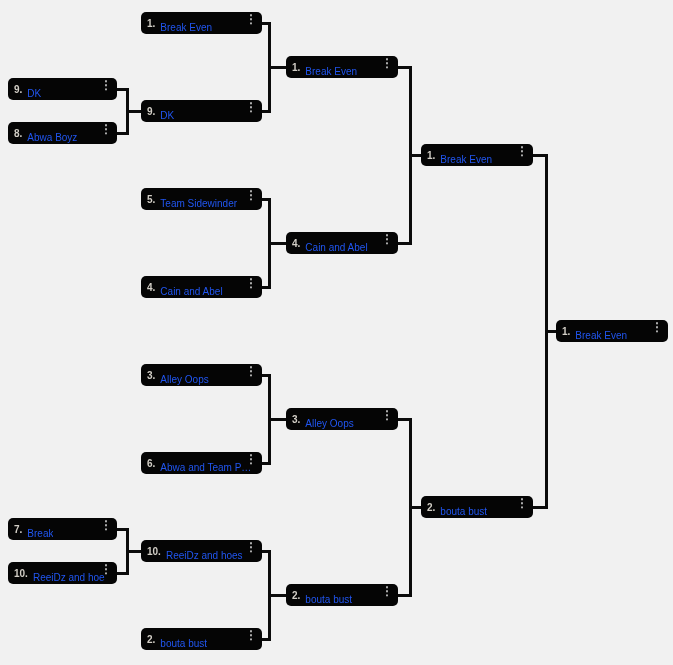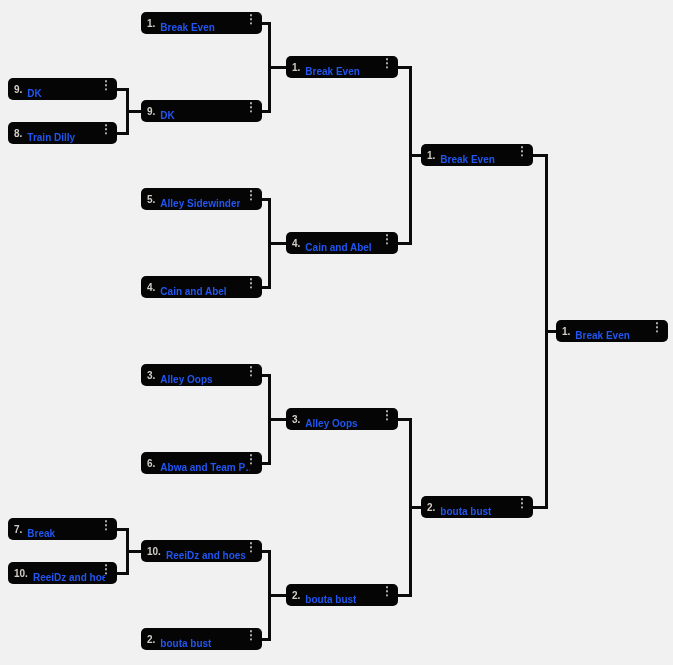--- a/index.html
+++ b/index.html
@@ -29,21 +29,21 @@
     color: var(--seed-color, #d2cec6);
     font-size: 10px;
     font-weight: 700;
     margin-right: 5px;
     flex: 0 0 auto;
     white-space: nowrap;
   }
   .team {
     color: var(--team-color, #2156f0);
     font-size: 10px;
-    font-weight: 700;
+    font-weight: 400;
     white-space: nowrap;
     overflow: hidden;
     flex: 0 1 auto;
     margin-top: 8px;
   }
   .menu {
     position: absolute;
     top: 1px;
     right: 5px;
     color: var(--menu-color, #c4c4c4);
@@ -98,21 +98,21 @@
     <div class="connector" style="left: 532px; top: 506px; width: 16px; height: 3px;"></div>
     <div class="connector" style="left: 545px; top: 154px; width: 3px; height: 355px;"></div>
     <div class="connector" style="left: 545px; top: 330px; width: 12px; height: 3px;"></div>
     <div class="match-box" style="left: 8px; top: 78px; width: 109px;">
       <span class="seed">9.</span>
       <span class="team">DK</span>
       <span class="menu">⋮</span>
     </div>
     <div class="match-box" style="left: 8px; top: 122px; width: 109px;">
       <span class="seed">8.</span>
-      <span class="team">Train Dilly</span>
+      <span class="team">Abwa Boyz</span>
       <span class="menu">⋮</span>
     </div>
     <div class="match-box" style="left: 8px; top: 518px; width: 109px;">
       <span class="seed">7.</span>
       <span class="team">Break</span>
       <span class="menu">⋮</span>
     </div>
     <div class="match-box" style="left: 8px; top: 562px; width: 109px;">
       <span class="seed">10.</span>
       <span class="team">ReeiDz and hoes</span>
@@ -123,21 +123,21 @@
       <span class="team">Break Even</span>
       <span class="menu">⋮</span>
     </div>
     <div class="match-box" style="left: 141px; top: 100px; width: 121px;">
       <span class="seed">9.</span>
       <span class="team">DK</span>
       <span class="menu">⋮</span>
     </div>
     <div class="match-box" style="left: 141px; top: 188px; width: 121px;">
       <span class="seed">5.</span>
-      <span class="team">Alley Sidewinder</span>
+      <span class="team">Team Sidewinder</span>
       <span class="menu">⋮</span>
     </div>
     <div class="match-box" style="left: 141px; top: 276px; width: 121px;">
       <span class="seed">4.</span>
       <span class="team">Cain and Abel</span>
       <span class="menu">⋮</span>
     </div>
     <div class="match-box" style="left: 141px; top: 364px; width: 121px;">
       <span class="seed">3.</span>
       <span class="team">Alley Oops</span>

